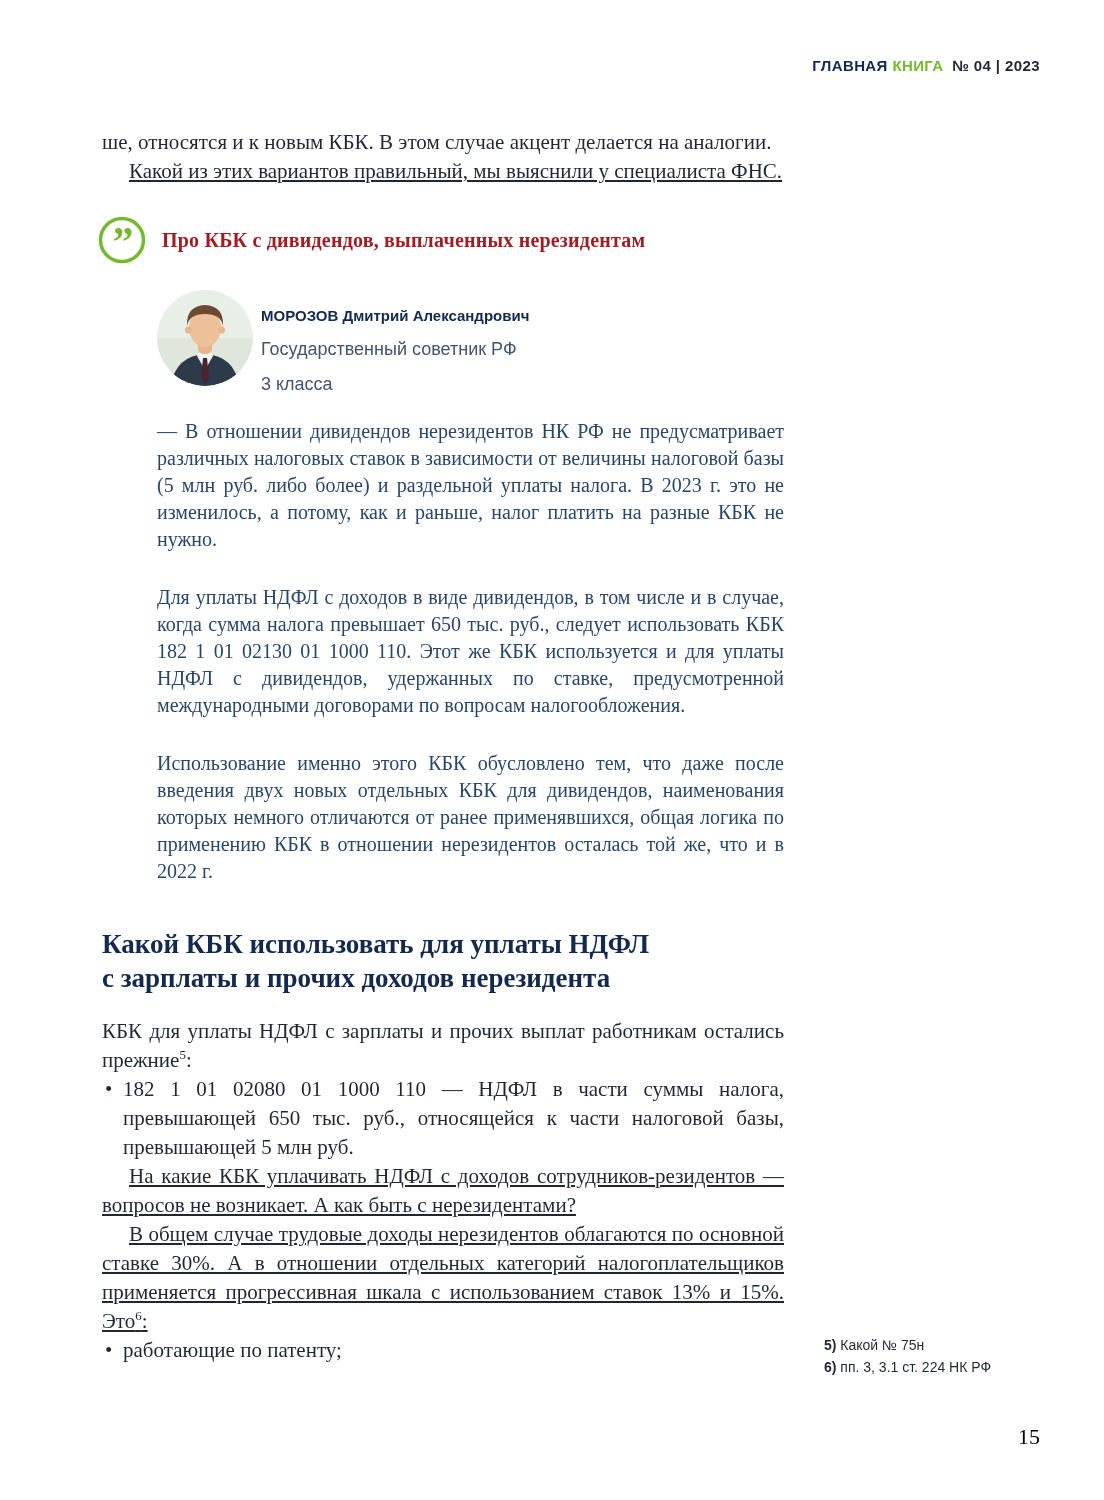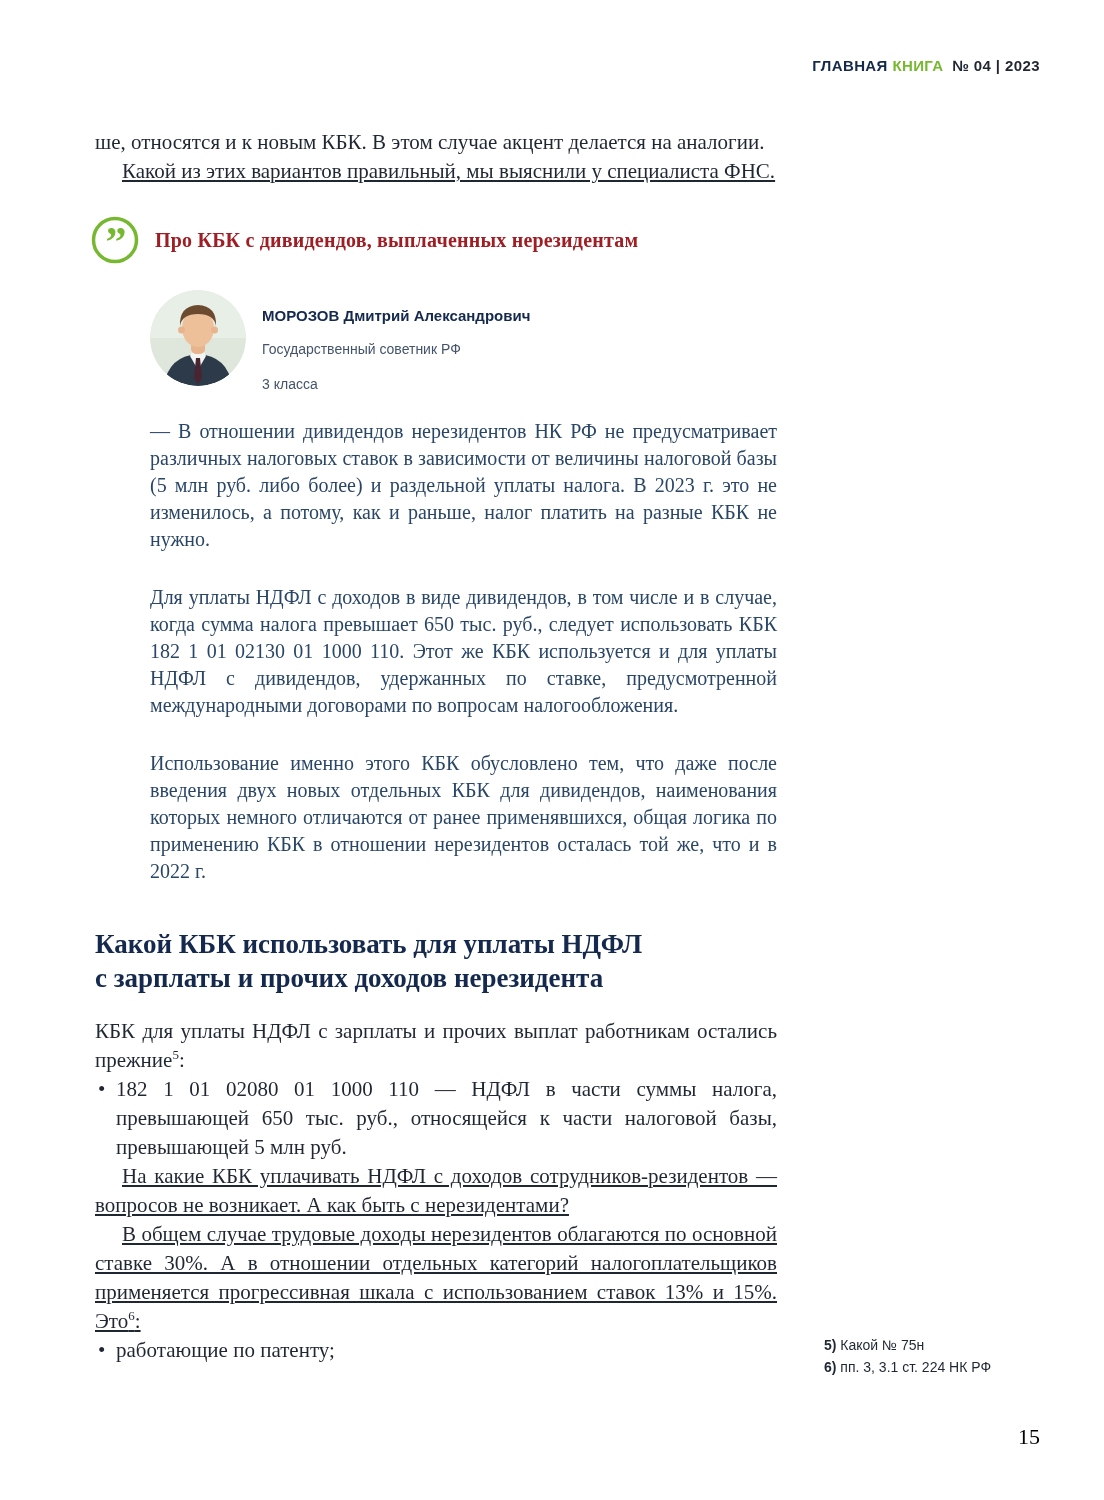--- a/index.html
+++ b/index.html
@@ -12,41 +12,41 @@
   
   .masthead {
     position:absolute; top:57px; right:64px;
     font-family:"Liberation Sans", sans-serif; font-weight:bold;
     font-size:15px; letter-spacing:.4px; color:#14294d; white-space:nowrap;
   }
   .masthead .accent { color:#76b82f; }
   .masthead .issue { color:#1f2733; margin-left:4px; }
 
   
-  .content { position:absolute; left:95px; top:128px; width:682px; }
+  .content { position:absolute; left:102px; top:128px; width:682px; }
   .body-p {
     font-size:21px; line-height:29px; color:#1f2733; text-align:justify;
   }
   .indent { text-indent:27px;text-decoration:underline; }
 
   
   .interview { margin-top:30px; }
   .interview-head { display:flex; align-items:center; gap:16px; margin-left:-4px; }
   .quote-badge { width:48px; height:48px; flex:0 0 48px; }
   .interview-title {
     font-size:20px; line-height:24px; font-weight:bold; color:#a01d23;
     font-family:"Liberation Serif", serif; letter-spacing:.2px;
   }
-  .expert { display:flex; gap:16px; margin-left:55px; margin-top:26px; }
+  .expert { display:flex; gap:8px; margin-left:55px; margin-top:26px; }
   .avatar {
     width:96px; height:96px; border-radius:50%; overflow:hidden; flex:0 0 96px;
   }
   .expert-meta { padding-top:17px; font-family:"Liberation Sans", sans-serif; }
   .expert-name { font-size:15px; font-weight:bold; color:#14294d; margin-bottom:5px; }
-  .expert-rank { font-size:14px; line-height:19px; color:#44546a;margin-top:16px; }
+  .expert-rank { font-size:18px; line-height:19px; color:#44546a;margin-top:16px; }
 
   .interview-body { margin-left:55px; margin-top:24px; }
   .interview-body p {
     font-size:20px; line-height:27px; color:#2a4666; text-align:justify;
     margin-bottom:31px;
   }
   .interview-body p:last-child { margin-bottom:0; }
 
   
   .section-heading {

